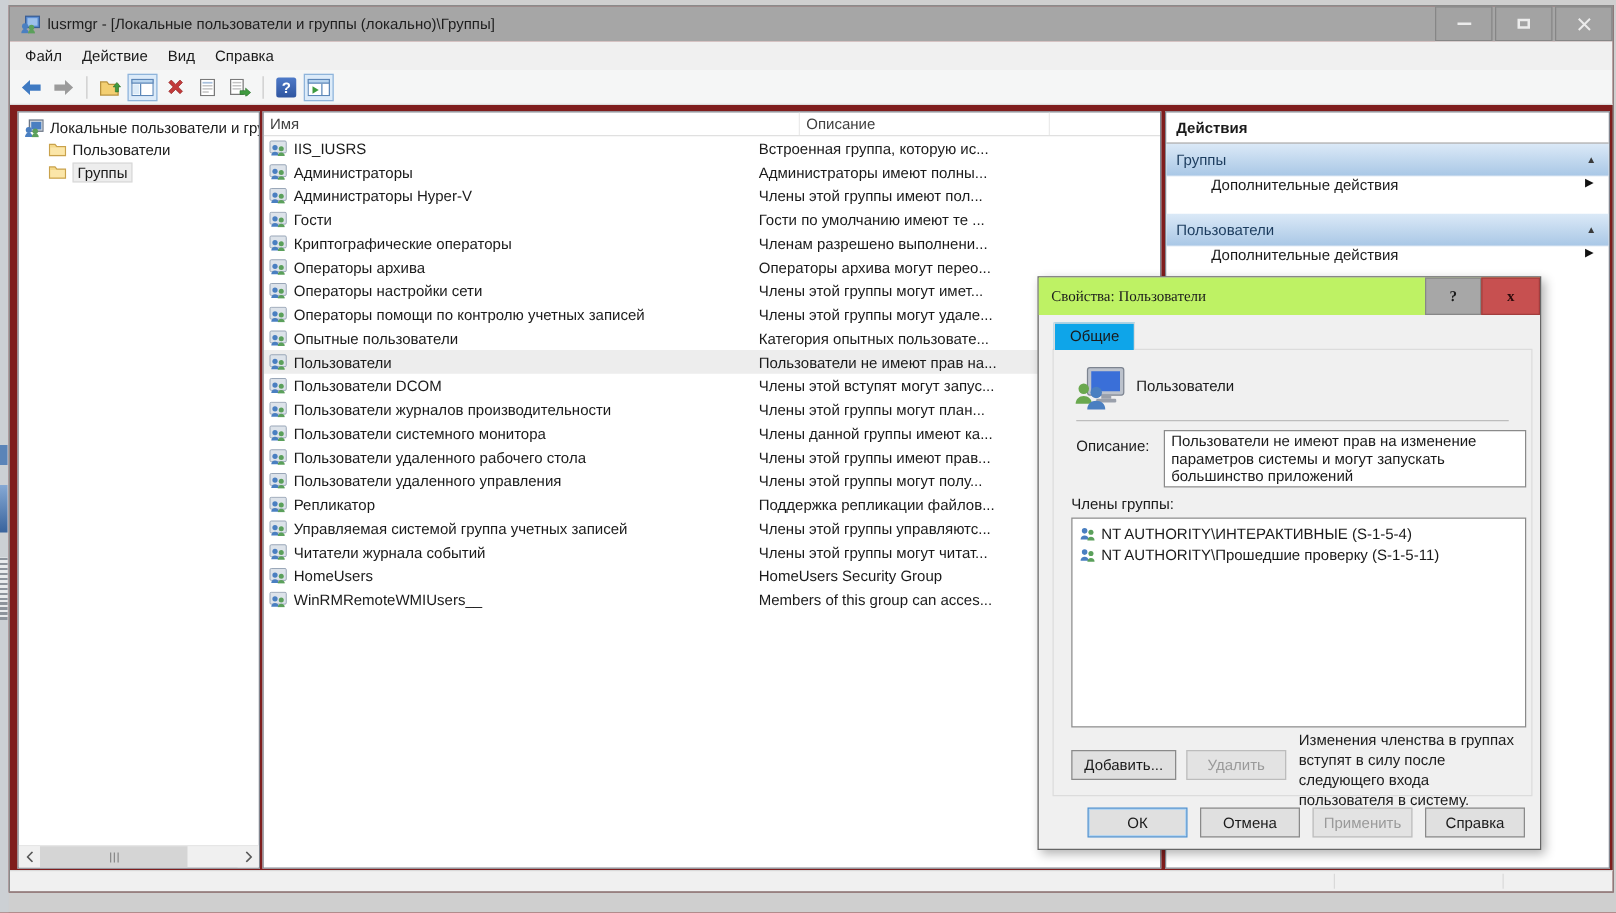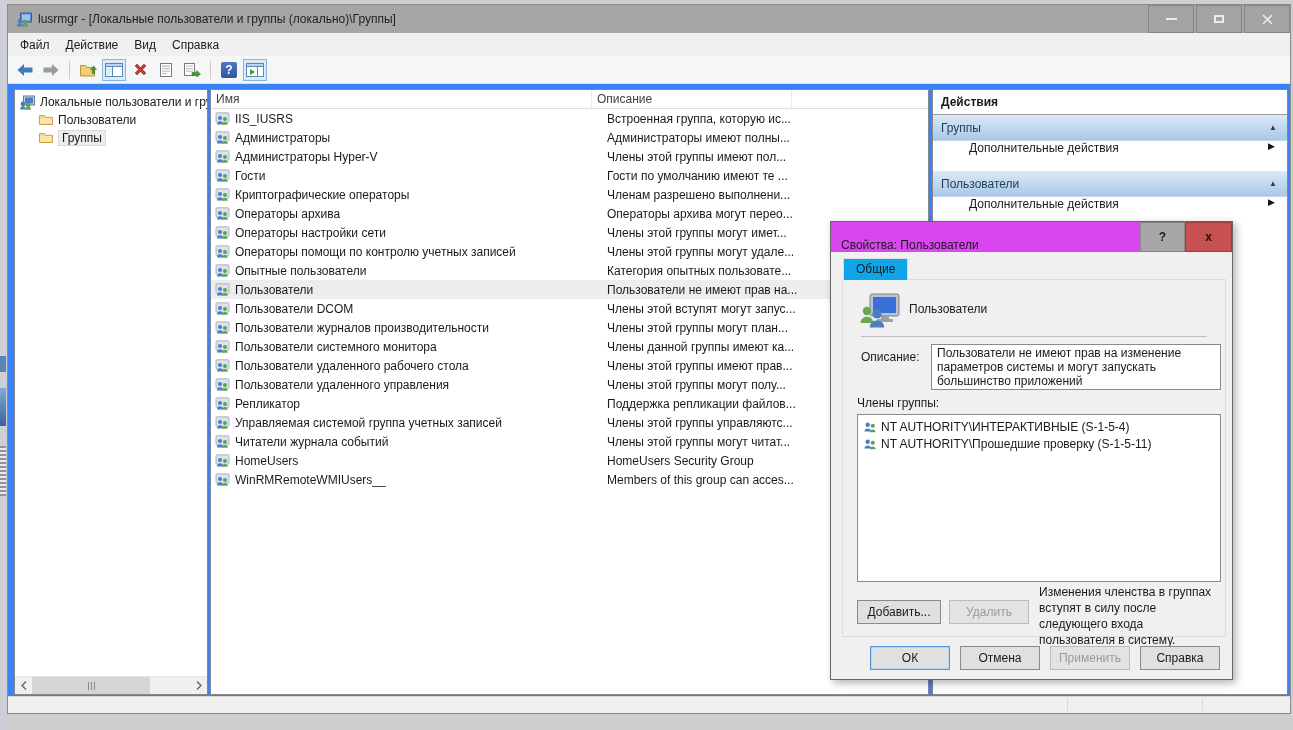--- a/index.html
+++ b/index.html
@@ -7,21 +7,21 @@
   .screen{position:relative;width:1293px;height:730px;background:#cfcfcf;overflow:hidden;}
 
   
   .bg-strip{position:absolute;left:0;top:0;width:7px;height:730px;background:#ccd0d4;}
   .frag-blue-box{position:absolute;left:0;top:356px;width:6px;height:16px;background:#5b84b8;}
   .frag-blue-grad{position:absolute;left:0;top:388px;width:6px;height:38px;background:linear-gradient(#86a9d4,#39639c);}
   .frag-stripes{position:absolute;left:0;top:446px;width:6px;height:50px;
     background:repeating-linear-gradient(180deg,#8d939b 0 2px,#e9ebed 2px 4px);}
 
   
-  .main-window{position:absolute;left:7px;top:4px;width:1284px;height:710px;background:#3b82f6;
+  .main-window{position:absolute;left:7px;top:4px;width:1284px;height:710px;background:#7f1d1d;
     border:1px solid #8a8a8a;box-sizing:border-box;display:flex;flex-direction:column;}
   .titlebar{height:28px;background:#a6a6a6;display:flex;align-items:center;padding-left:8px;flex:0 0 auto;}
   .app-icon{margin-right:6px;display:flex;}
   .title-text{color:#1e1e1e;white-space:nowrap;}
   .win-controls{margin-left:auto;display:flex;height:100%;}
   .win-btn{width:46px;height:100%;box-sizing:border-box;border:1px solid #868686;background:#a3a3a3;
     display:flex;align-items:center;justify-content:center;margin-left:2px;}
   .glyph-min{width:11px;height:2px;background:#ececec;}
   .glyph-max{width:10px;height:8px;border:2px solid #ececec;box-sizing:border-box;}
 
@@ -47,21 +47,21 @@
   .sb-arrow{width:17px;height:100%;display:flex;align-items:center;justify-content:center;background:#f0f0f0;}
   .sb-track{flex:1;position:relative;}
   .sb-thumb{position:absolute;left:0;top:0;bottom:0;width:118px;background:#d5d5d5;
     display:flex;align-items:center;justify-content:center;gap:2px;}
   .grip{width:1px;height:8px;background:#8a8a8a;}
 
   .list-panel{flex:1;background:#fff;border:1px solid #828790;box-sizing:border-box;display:flex;
     flex-direction:column;margin-right:3px;min-width:0;overflow:hidden;}
   .list-header{height:18px;display:flex;border-bottom:1px solid #e0e0e0;flex:0 0 auto;color:#404040;}
   .hcell{display:flex;align-items:center;padding-left:5px;border-right:1px solid #ebebeb;box-sizing:border-box;}
-  .hcell.hname{width:381px;}
+  .hcell.hname{width:429px;}
   .hcell.hdesc{width:200px;}
   .hcell.hrest{flex:1;border-right:none;}
   .list-rows{flex:1;overflow:hidden;}
   .list-row{height:19px;display:flex;align-items:center;}
   .list-row.selected{background:#ededed;}
   .cell{white-space:nowrap;overflow:hidden;}
   .cell.cname{width:390px;display:flex;align-items:center;gap:5px;padding-left:4px;box-sizing:border-box;flex:0 0 auto;}
   .cell.cdesc{flex:1;padding-left:6px;}
   .icon-wrap{display:flex;flex:0 0 auto;}
 
@@ -75,21 +75,21 @@
   .section-gap{height:4px;}
 
   .statusbar{height:16px;border-top:1px solid #d9d9d9;background:#f0f0f0;position:relative;flex:0 0 auto;}
   .ssep{position:absolute;top:2px;bottom:2px;width:1px;background:#d9d9d9;}
   .ssep.s1{left:1059px;} .ssep.s2{left:1194px;}
 
   
   .dialog{position:absolute;left:830px;top:221px;width:403px;height:459px;background:#f0f0f0;
     border:1px solid #666;box-shadow:3px 3px 8px rgba(0,0,0,.3);box-sizing:border-box;display:flex;
     flex-direction:column;z-index:10;}
-  .dlg-titlebar{height:30px;background:#d946ef;display:flex;align-items:flex-end;padding-left:10px;flex:0 0 auto;}
+  .dlg-titlebar{height:30px;background:#bef264;display:flex;align-items:center;padding-left:10px;flex:0 0 auto;font-family:Liberation Serif, serif;}
   .dlg-title{color:#1c1c1c;}
   .dlg-btns{margin-left:auto;display:flex;height:100%;}
   .dlg-help{width:45px;height:100%;box-sizing:border-box;border:1px solid #878787;background:#a7a7a7;
     display:flex;align-items:center;justify-content:center;font-weight:bold;color:#1a1a1a;}
   .dlg-close{width:47px;height:100%;box-sizing:border-box;border:1px solid #a23d3d;background:#c75050;
     display:flex;align-items:center;justify-content:center;font-weight:bold;color:#2a0a0a;}
   .dlg-body{flex:1;position:relative;}
   .tab{position:absolute;left:12px;top:6px;height:22px;box-sizing:border-box;padding:3px 12px;
     background:#0ea5e9;border:1px solid #dcdcdc;border-bottom:none;z-index:2;}
   .tab-page{position:absolute;left:11px;right:6px;top:27px;height:358px;border:1px solid #dcdcdc;

